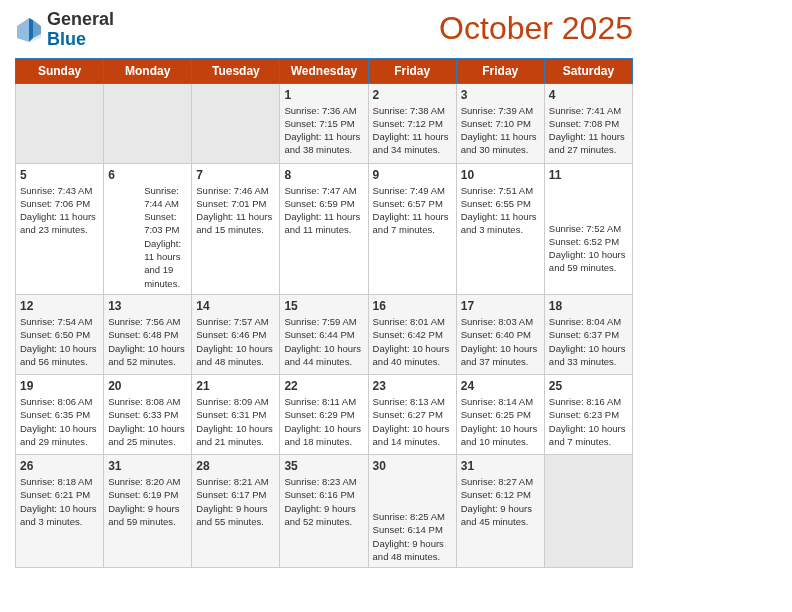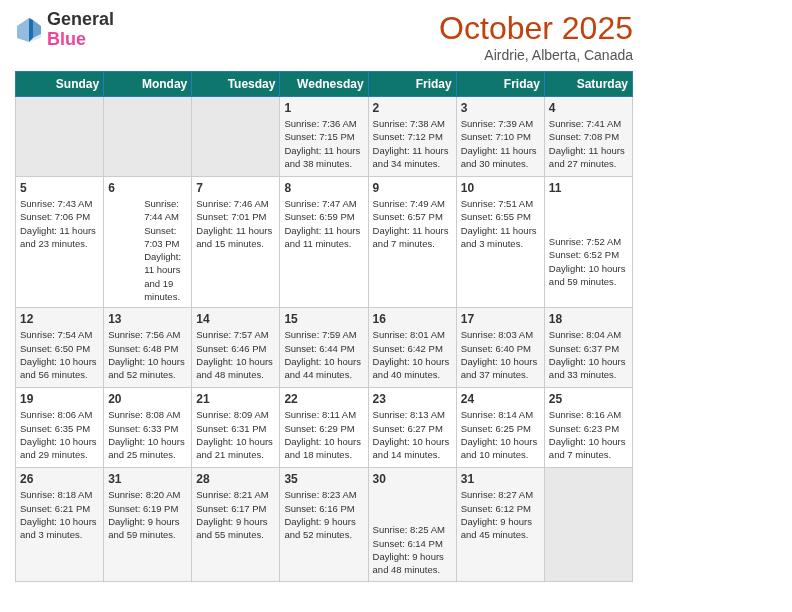--- a/index.html
+++ b/index.html
@@ -24,21 +24,21 @@
       display: flex;
       align-items: center;
       gap: 4px;
     }
     .logo-text {
       font-size: 18px;
       font-weight: bold;
       line-height: 1.1;
     }
     .logo-text .general { color: #333; }
-    .logo-text .blue { color: #ec4899; }
+    .logo-text .blue { color: #0369a1; }
     .logo-icon {
       width: 28px;
       height: 28px;
     }
     .title-block {
       text-align: right;
     }
     .month-title {
       font-size: 32px;
       font-weight: normal;
@@ -47,26 +47,26 @@
     .location {
       font-size: 14px;
       color: #555;
     }
     table {
       width: 100%;
       border-collapse: collapse;
       table-layout: fixed;
     }
     thead th {
-      background-color: #0f766e;
+      background-color: #c2410c;
       color: #fff;
       font-size: 12px;
       font-weight: bold;
       padding: 5px 4px;
-      text-align: right;
+      text-align: center;
       border: 1px solid #2979c0;
     }
     tbody td {
       border: 1px solid #ccc;
       vertical-align: top;
       padding: 4px 4px;
       font-size: 10px;
       color: #333;
       height: 80px;
       background: #fff;
@@ -104,21 +104,20 @@
         <polygon points="14,2 18,4 18,22 14,26" fill="#1a6fb3"></polygon>
         <polygon points="2,10 14,2 14,26 2,22" fill="#2979c0" opacity="0.4"></polygon>
       </svg>
       <div class="logo-text">
         <span class="general">General</span><br>
         <span class="blue">Blue</span>
       </div>
     </div>
     <div class="title-block">
       <div class="month-title">October 2025</div>
-      <div class="location">Airdrie, Alberta, Canada</div>
     </div>
   </div>
 
   <table>
     <thead>
       <tr>
       <th>Sunday</th>
           <th>Monday</th>
           <th>Tuesday</th>
           <th>Wednesday</th>

